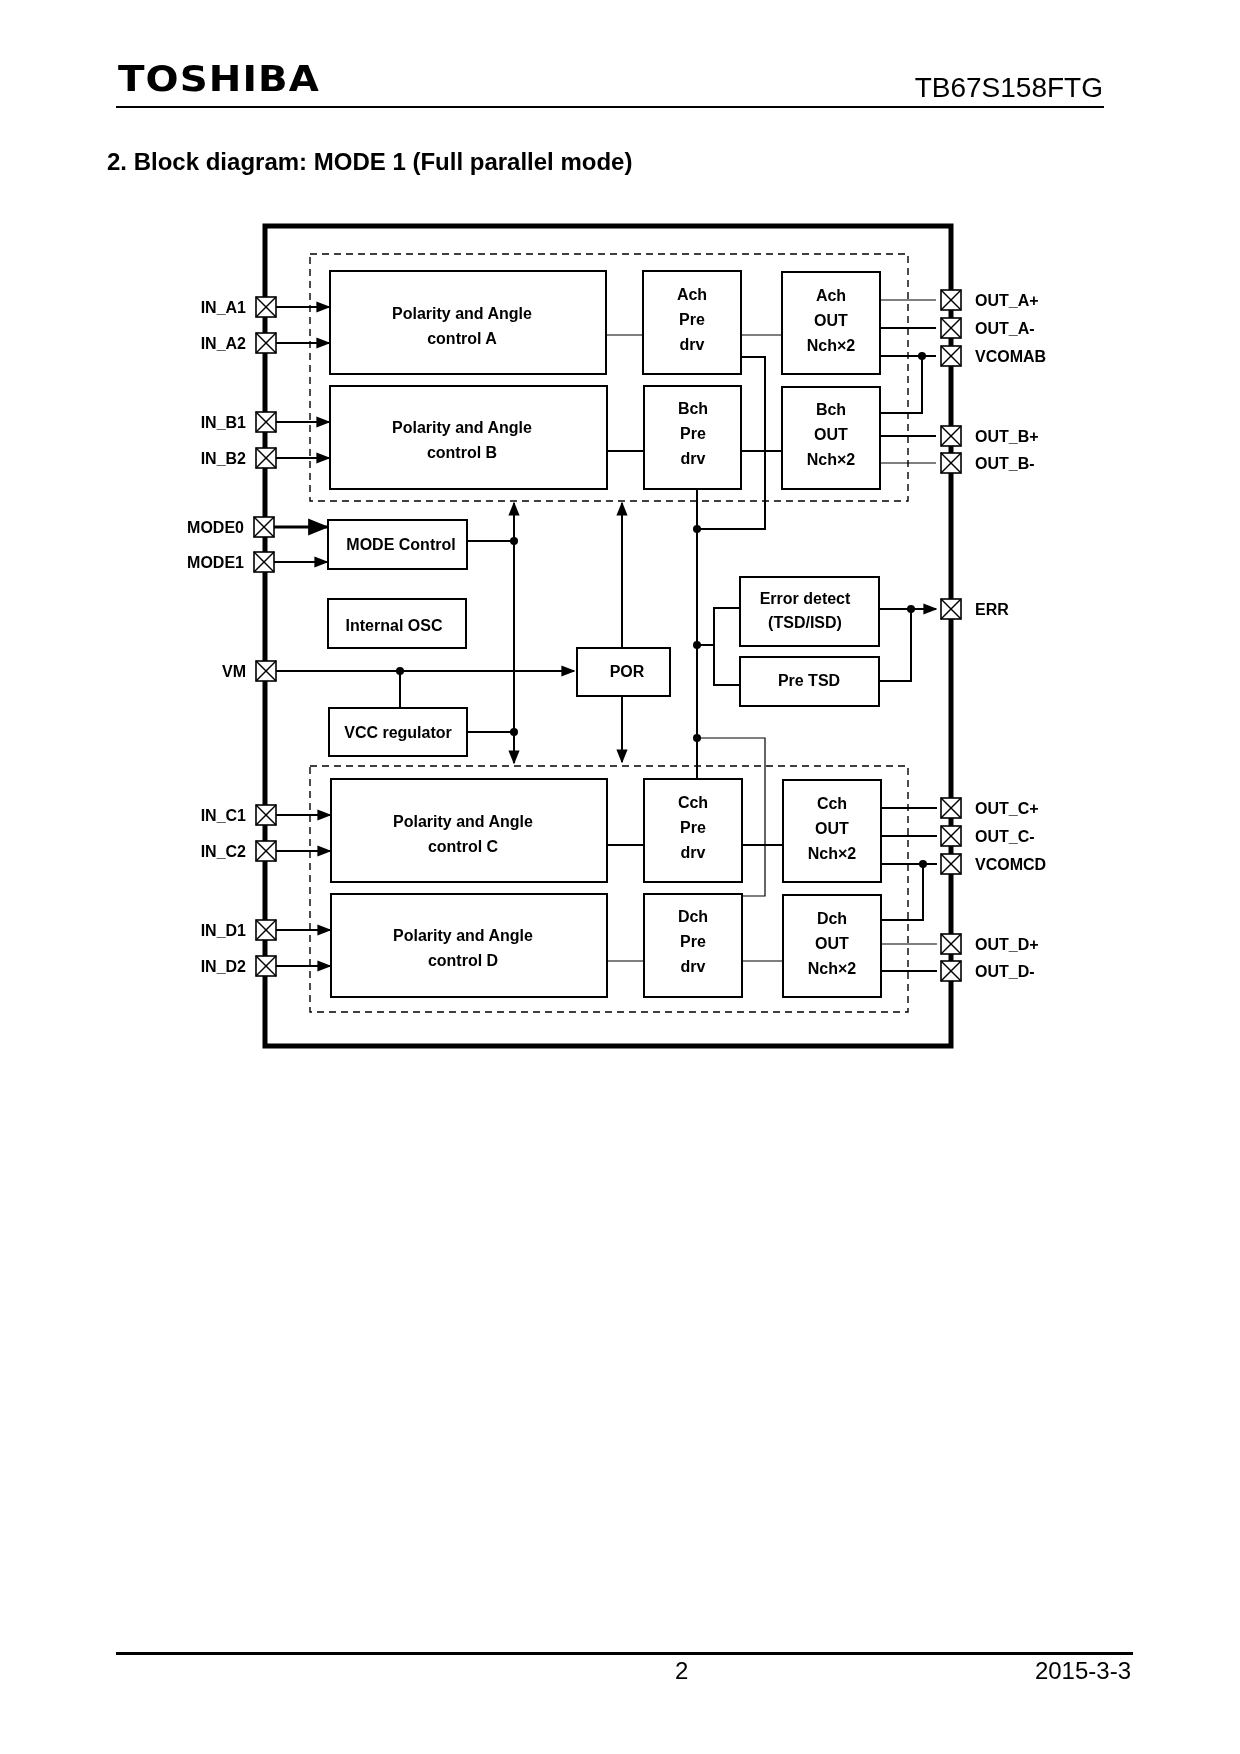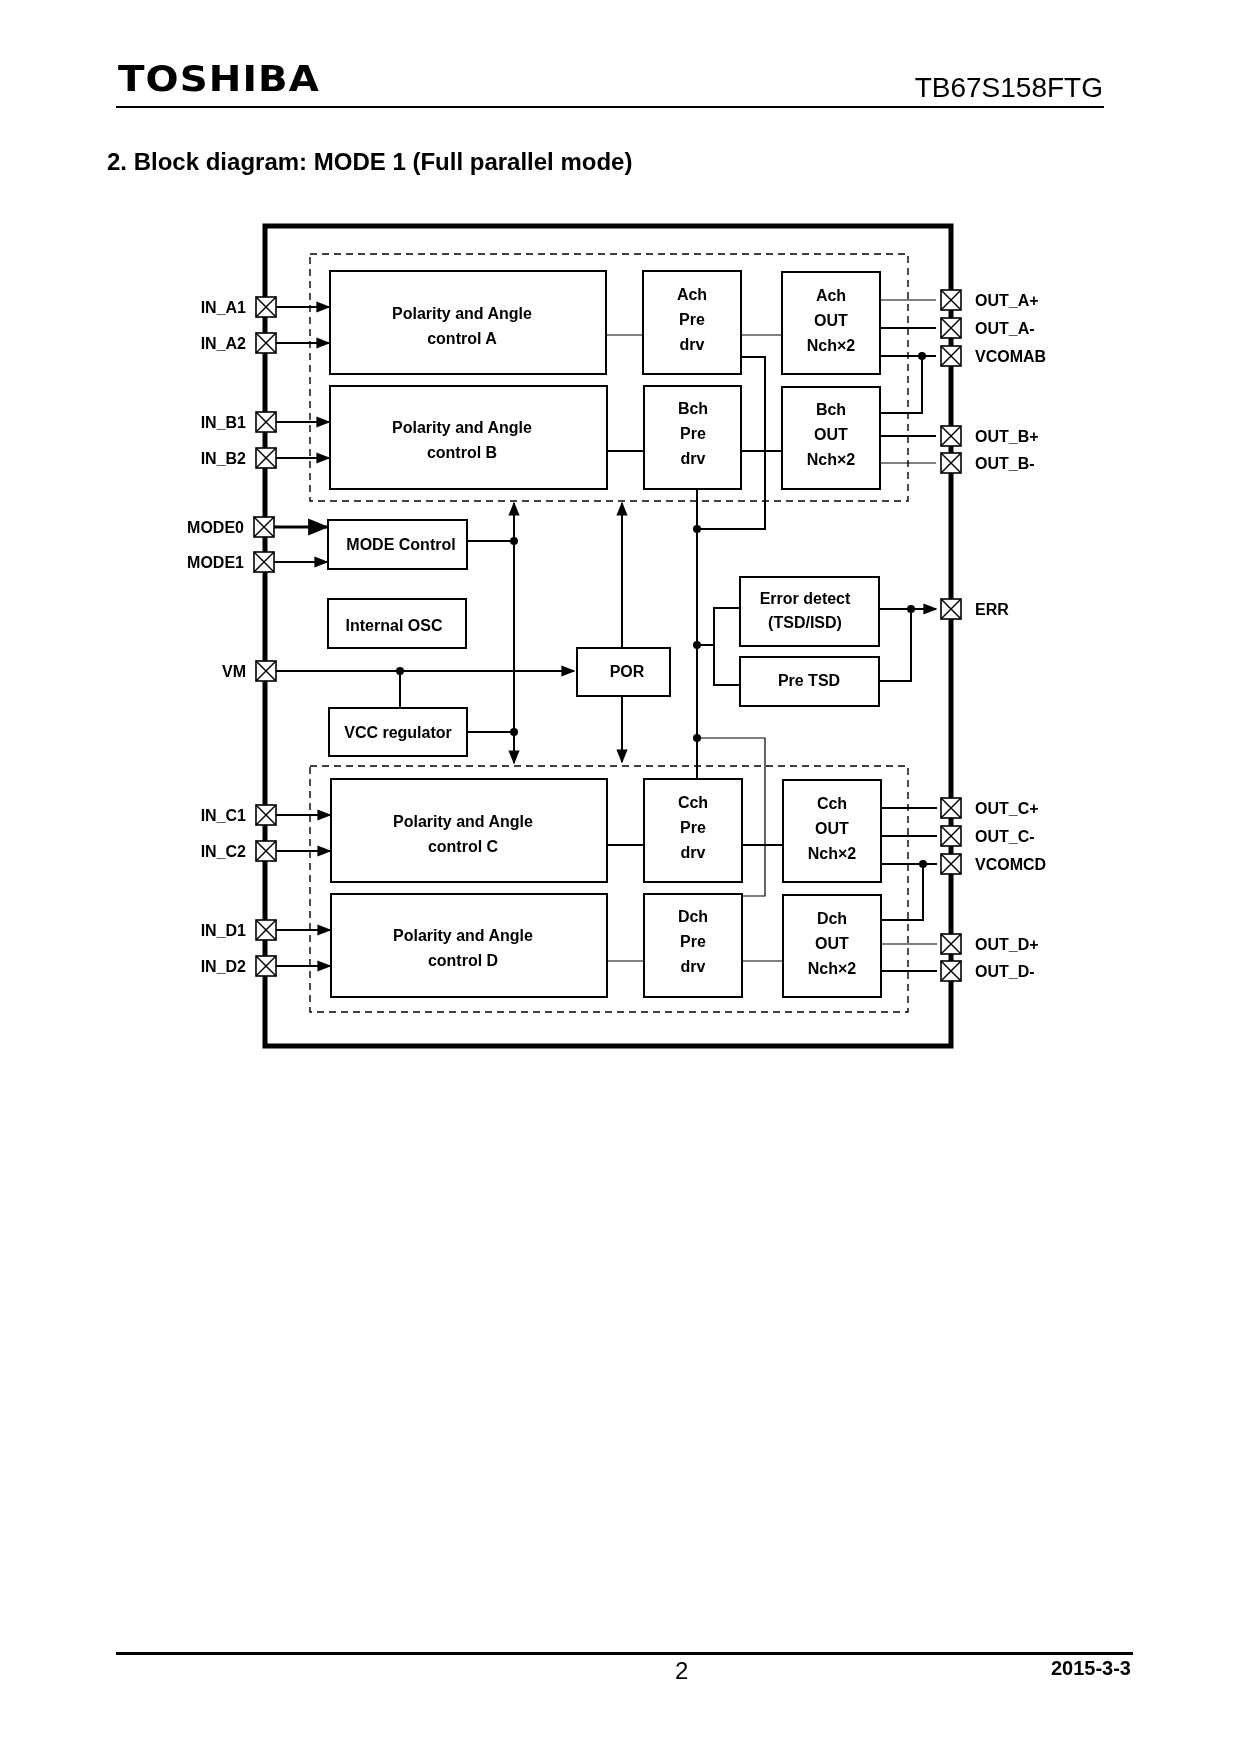--- a/index.html
+++ b/index.html
@@ -3,21 +3,21 @@
 <meta charset="utf-8">
 <style>
   html, body { margin: 0; padding: 0; background: #ffffff; }
   body { width: 1240px; height: 1754px; position: relative; overflow: hidden; font-family: "Liberation Sans", sans-serif; color: #000; }
   .logo { position: absolute; left: 118px; top: 58px; font-family: "DejaVu Sans", sans-serif; font-weight: bold; font-size: 36px; letter-spacing: 1px; transform: scaleX(1.08); transform-origin: left; }
   .docnum { position: absolute; right: 137px; top: 72px; font-size: 28px; text-align: center; }
   .hrule-top { position: absolute; left: 116px; top: 106px; width: 988px; height: 2px; background: #000; }
   .section-title { position: absolute; left: 107px; top: 148px; font-size: 24px; font-weight: bold; }
   .hrule-bot { position: absolute; left: 116px; top: 1652px; width: 1017px; height: 3px; background: #000; }
   .pagenum { position: absolute; left: 675px; top: 1657px; font-size: 24px; }
-  .date { position: absolute; right: 109px; top: 1657px; font-size: 20px; font-weight: bold; }
+  .date { position: absolute; right: 109px; top: 1657px; font-size: 24px; }
   svg { position: absolute; left: 0; top: 0; }
   svg text { font-family: "Liberation Sans", sans-serif; font-weight: bold; font-size: 16px; fill: #000; }
   .blk { fill: #fff; stroke: #000; stroke-width: 2; }
   .w { stroke: #000; stroke-width: 2; fill: none; }
   .wt { stroke: #000; stroke-width: 1.2; fill: none; }
   .dash { stroke: #000; stroke-width: 1.4; fill: none; stroke-dasharray: 7 5; }
   .frame { stroke: #000; stroke-width: 5; fill: none; }
   .pin rect { fill: #fff; stroke: #000; stroke-width: 1.6; }
   .pin line { stroke: #000; stroke-width: 1.4; }
   .dot { fill: #000; }

